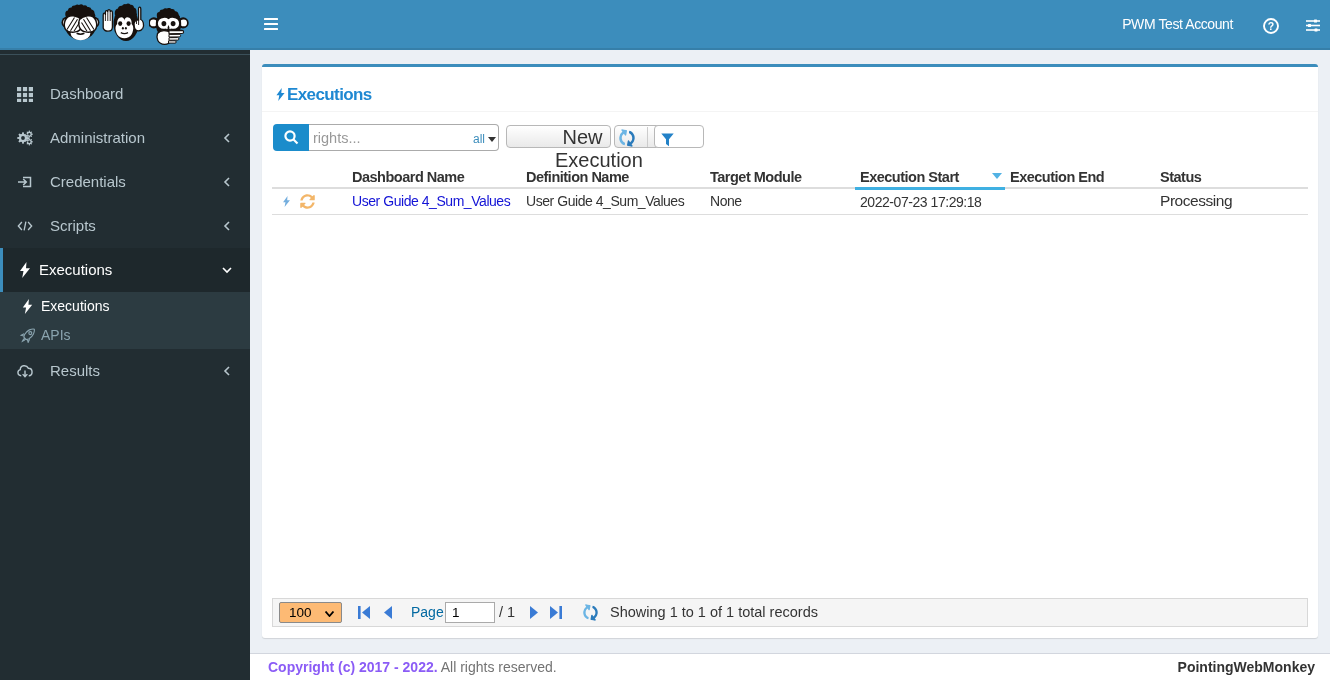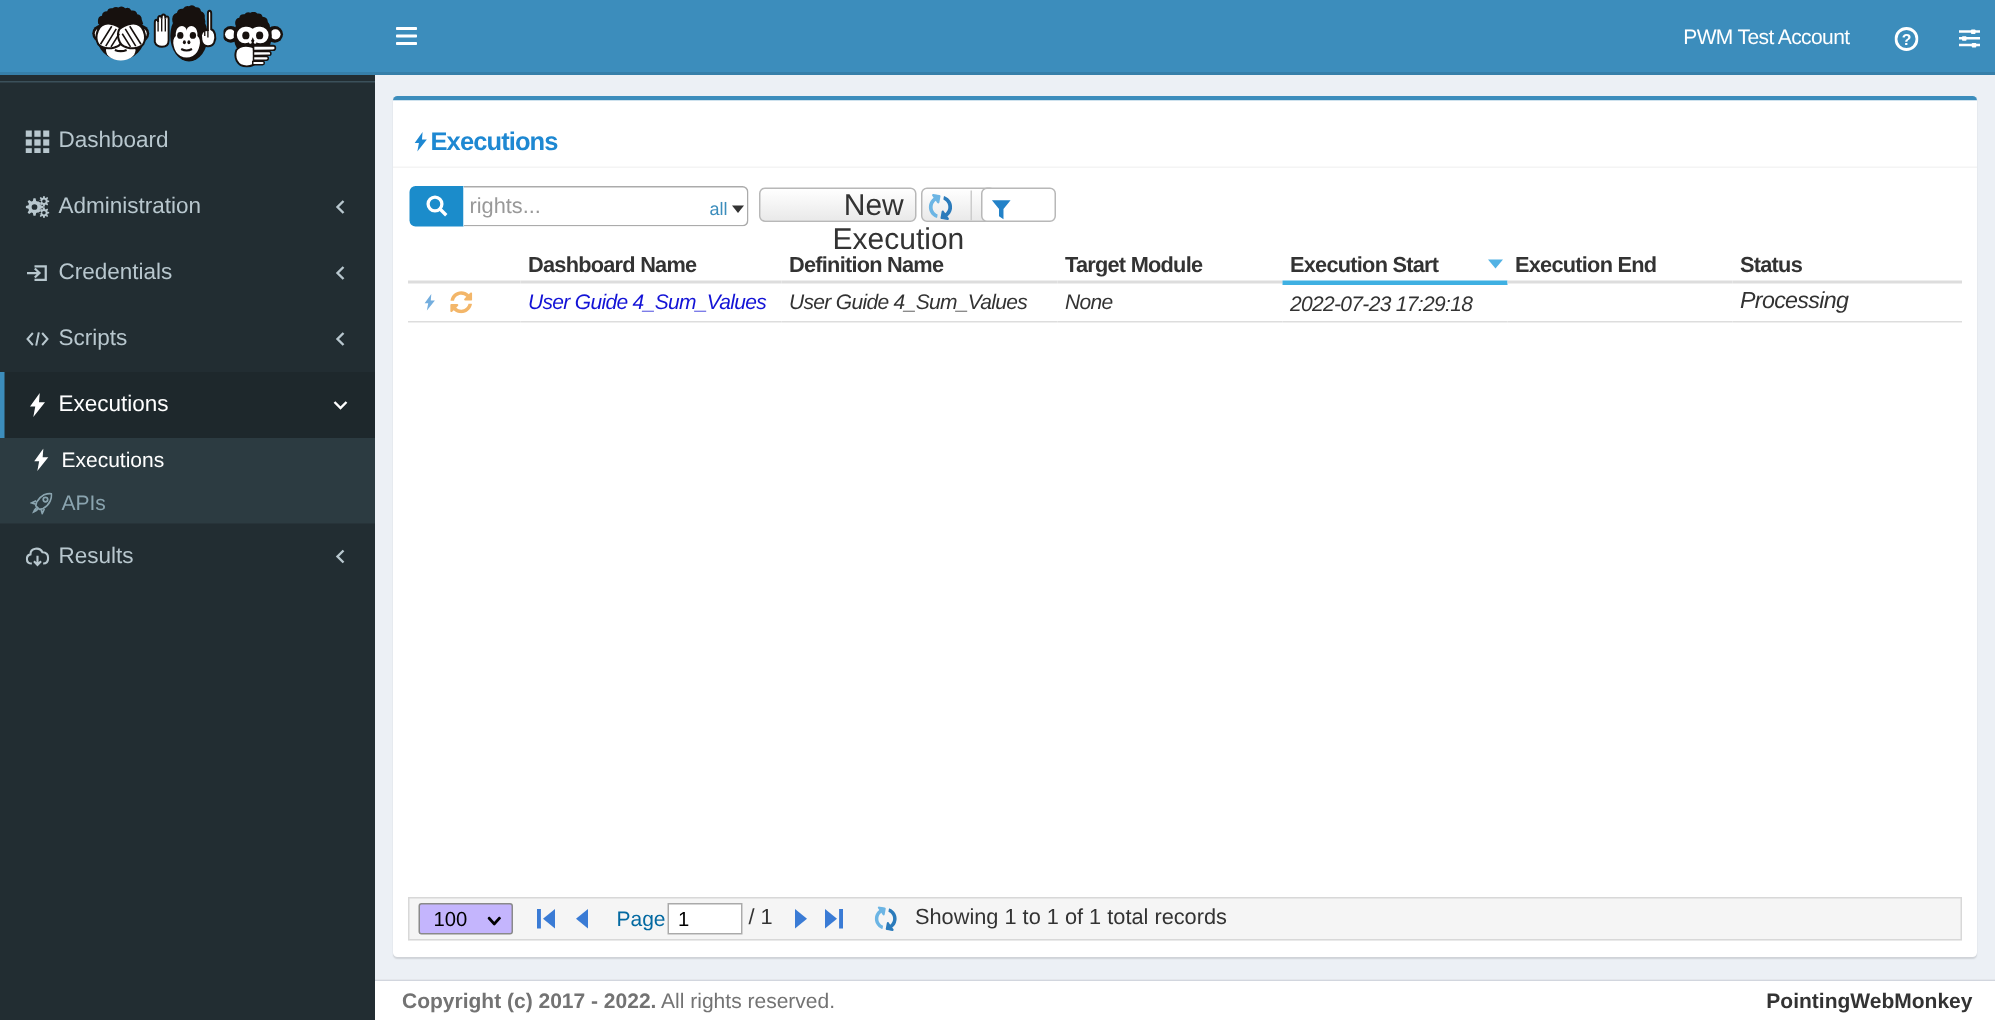--- a/index.html
+++ b/index.html
@@ -7,21 +7,21 @@
 #navbar { position:absolute; left:0; top:0; width:1330px; height:50px; background:#3c8dbc; border-bottom:2px solid #367fa9; }
 #logo { position:absolute; left:0; top:0; width:250px; height:48px; }
 #burger { position:absolute; left:264px; top:18px; width:14px; height:12px; }
 #burger div { height:2px; background:#fff; margin-bottom:3px; border-radius:0.5px; }
 #acct { position:absolute; right:97px; top:0; height:48px; line-height:48px; color:#fff; font-size:14px; letter-spacing:-0.4px;text-align:center; }
 #qicon { position:absolute; left:1263px; top:18px; }
 #slicon { position:absolute; left:1306px; top:19px; }
 #sidebar { position:absolute; left:0; top:50px; width:250px; height:630px; background:#222d32; }
 #sidebar .sep { border-top:1px solid #3b505a; margin-top:4px; }
 .menu { list-style:none; margin-top:17px; }
-.mi { position:relative; height:44px; line-height:44px; color:#b8c7ce; font-size:15px; padding-left:39px; }
+.mi { position:relative; height:44px; line-height:44px; color:#b8c7ce; font-size:15px; padding-left:50px; }
 .mi .ic { position:absolute; left:17px; top:50%; margin-top:-8px; width:16px; height:16px; }
 .mi .chev { position:absolute; right:17px; top:50%; margin-top:-6px; width:12px; height:12px; }
 .mi.active { background:#1e282c; color:#fff; border-left:3px solid #3c8dbc; padding-left:36px; }
 .mi.active .ic { left:14px; }
 .sub { list-style:none; background:#2c3b41; }
 .si { position:relative; height:28.7px; line-height:28.7px; color:#8aa4af; font-size:14px; padding-left:41px; }
 .si .ic { position:absolute; left:20px; top:50%; margin-top:-7px; width:15px; height:15px; }
 .si.active { color:#fff; }
 #content { position:absolute; left:250px; top:50px; width:1080px; height:604px; background:#ecf0f5; }
 #card { position:absolute; left:12px; top:14px; width:1056px; height:574px; background:#fff; border-top:3px solid #3c8dbc; border-radius:3px; box-shadow:0 1px 1px rgba(0,0,0,0.12); }
@@ -36,36 +36,36 @@
 #scaret { position:absolute; right:2px; top:12px; width:0; height:0; border-left:4.5px solid transparent; border-right:4.5px solid transparent; border-top:5px solid #333; }
 .btn { position:absolute; top:1px; height:23px; background:linear-gradient(#ffffff,#e9e9e9); border:1px solid #b8b8b8; border-radius:4px; color:#333; font-size:20px; text-align:center;padding-left:48px; }
 #newexec { left:233px; width:105px; line-height:23px; }
 #refbtn { left:341px; width:25px; }
 #tsep { position:absolute; left:374px; top:3px; height:20px; border-left:1px solid #ccc; }
 #filtbtn { left:381px; width:26px; background:#fff; }
 #tablewrap { position:absolute; left:10px; top:100px; width:1036px; }
 table { border-collapse:collapse; table-layout:fixed; width:1036px; }
 th { font-size:14.5px; font-weight:bold; color:#333; text-align:left; padding:0 0 0 5px; height:21px; border-bottom:2px solid #ddd; position:relative; letter-spacing:-0.5px; }
 th.sorted { border-bottom:3px solid #3fb0e2; }
-td { font-size:14px; color:#333; text-align:left; padding:0 0 0 5px; height:26px; border-bottom:1px solid #ddd; overflow:hidden; white-space:nowrap; letter-spacing:-0.45px;font-style:italic; }
+td { font-size:14px; color:#333; text-align:left; padding:0 0 0 5px; height:26px; border-bottom:1px solid #ddd; overflow:hidden; white-space:nowrap; letter-spacing:-0.45px; }
 a.lnk { color:#1313d6; text-decoration:none; }
 
 .sortc { display:inline-block; width:0; height:0; border-left:5px solid transparent; border-right:5px solid transparent; border-top:6.5px solid #52b2e4; vertical-align:middle; margin-left:0; position:absolute; right:3px; top:6px; }
 #status { font-size:15.5px; }
 #pager { position:absolute; left:10px; top:531px; width:1036px; height:29px; background:#f5f5f5; border:1px solid #d8d8d8; }
-#psel { position:absolute; left:6px; top:3px; width:63px; height:21px; background:#c4b5fd; border:1px solid #8a8a8a; border-radius:2px; font-size:13.5px; color:#000; line-height:19px; padding-left:9px; }
+#psel { position:absolute; left:6px; top:3px; width:63px; height:21px; background:#fdba74; border:1px solid #8a8a8a; border-radius:2px; font-size:13.5px; color:#000; line-height:19px; padding-left:9px; }
 #pselcaret { position:absolute; right:7px; top:8px; }
 .pgico { position:absolute; top:6px; }
 #pagetxt { position:absolute; left:138px; top:5px; font-size:14px; color:#0369a1; }
 #pginput { position:absolute; left:172px; top:3px; width:50px; height:21px; background:#fff; border:1px solid #aaa; font-size:13.5px; padding-left:6px; line-height:19px; color:#000; }
 #slash { position:absolute; left:226px; top:5px; font-size:14.5px; color:#333; }
 #showing { position:absolute; left:337px; top:5px; font-size:14.5px; color:#333; }
 #footer { position:absolute; left:250px; top:653px; width:1080px; height:27px; background:#fff; border-top:1px solid #d2d6de; font-size:14px; color:#737373; }
 #footer .left { position:absolute; left:18px; top:5px; }
-#footer .left b { color:#737373; }
+#footer .left b { color:#8b5cf6; }
 #footer .right { position:absolute; right:15px; top:5px; font-weight:bold; color:#333; }
 </style>
 </head>
 <body>
 <div id="navbar">
   <div id="logo">
 
     <svg style="position:absolute;left:60px;top:4px" width="40" height="38" viewBox="0 0 40 38">
       <circle cx="7.4" cy="18.4" r="5.9" fill="#17110e"></circle>
         <circle cx="33.6" cy="18.4" r="5.9" fill="#17110e"></circle>

